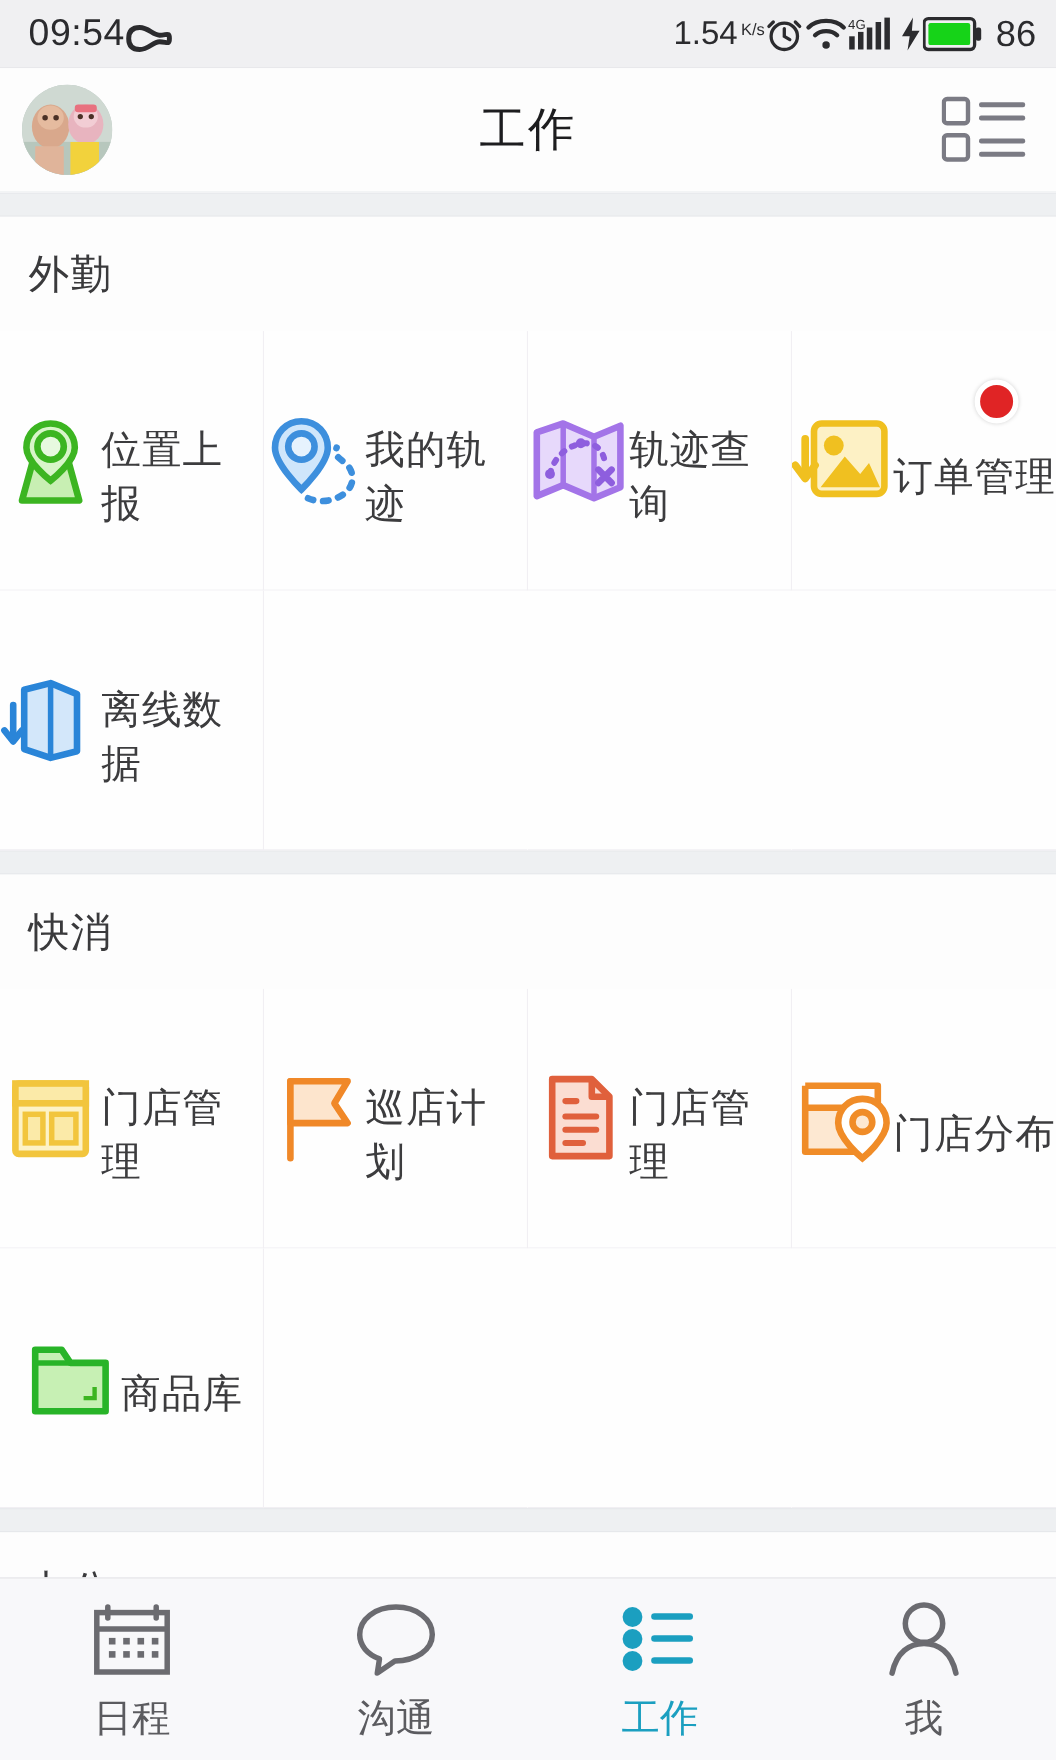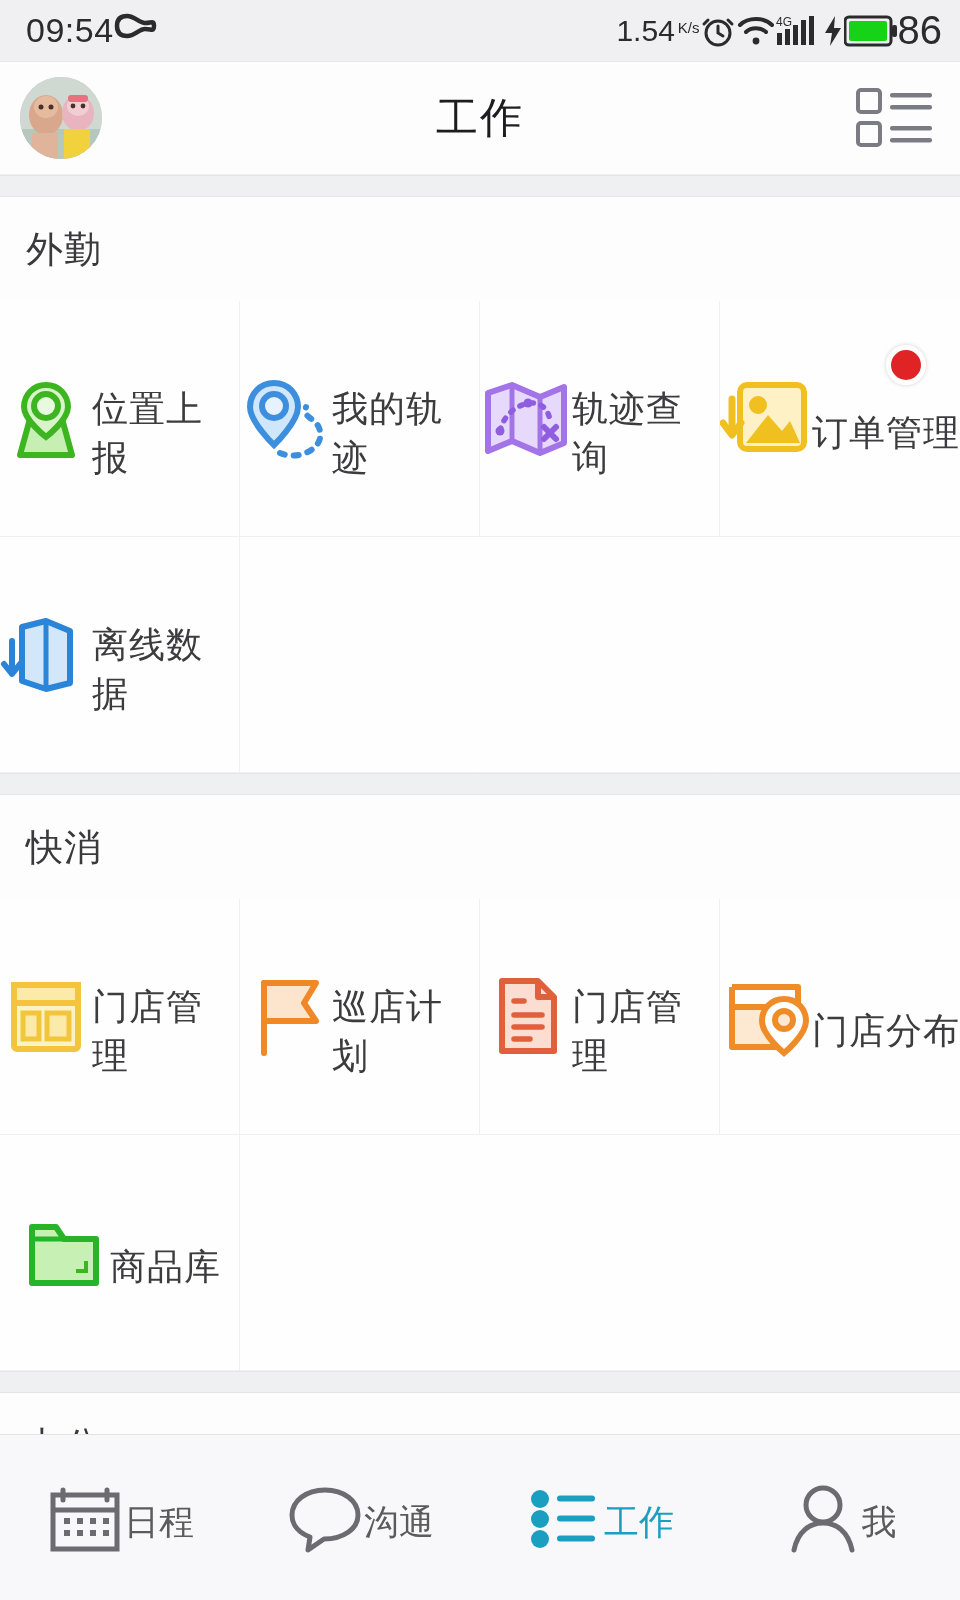--- a/index.html
+++ b/index.html
@@ -11,26 +11,26 @@
   }
   .phone { position: relative; width: 960px; height: 1600px; background: #fdfdfd; }
 
   
   .statusbar {
     height: 62px; background: #f0f0f2;
     display: flex; align-items: center; justify-content: space-between;
     padding: 0 18px 0 26px;
     border-bottom: 1px solid #e7e7ea;
   }
-  .sb-left { display: flex; align-items: flex-start; gap: 0; }
+  .sb-left { display: flex; align-items: flex-end; gap: 0; }
   .sb-time { font-size: 34px; color: #2b2b2e; letter-spacing: 0.5px; }
   .sb-right { display: flex; align-items: center; gap: 0; }
   .sb-net { font-size: 30px; color: #2b2b2e; display: flex; align-items: baseline; gap: 3px;}
   .sb-net .unit { font-size: 15px; position: relative; top: -8px;}
-  .sb-batt-num { font-size: 40px; color: #2b2b2e; margin-left: 0; }
+  .sb-batt-num { font-size: 33px; color: #2b2b2e; margin-left: 12px; }
   .ico { display: inline-block; line-height: 0; }
 
   
   .header {
     height: 113px; background: #fdfdfd;
     display: flex; align-items: center; justify-content: space-between;
     padding: 0 26px 0 20px; position: relative;
     border-bottom: 1px solid #eceef0;
   }
   .avatar {
@@ -73,21 +73,21 @@
     background: #e02425; border: 5px solid #ffffff;
     box-shadow: 0 0 4px rgba(0,0,0,0.18);
   }
 
   
   .tabbar {
     position: absolute; bottom: 0; left: 0; right: 0; height: 166px;
     background: #f8f8fa; border-top: 1px solid #e3e3e6;
     display: grid; grid-template-columns: repeat(4, 1fr);
   }
-  .tab { display:flex; flex-direction: row; align-items: center; justify-content: center; }
+  .tab { display:flex; flex-direction: column; align-items: center; justify-content: center; }
   .tab-icon { height: 80px; display:flex; align-items:center; justify-content:center;}
   .tab-label { margin-top: 10px; font-size: 35px; color: #5b5b5f; }
   .tab.active .tab-label { color: #1b9fc0; }
 </style>
 </head>
 <body>
 
 <div class="phone">
 
   <div class="statusbar">

